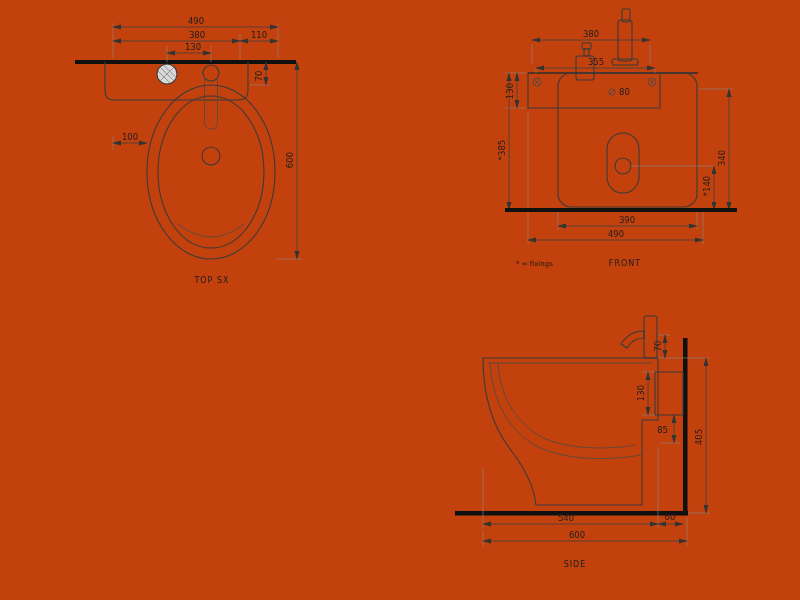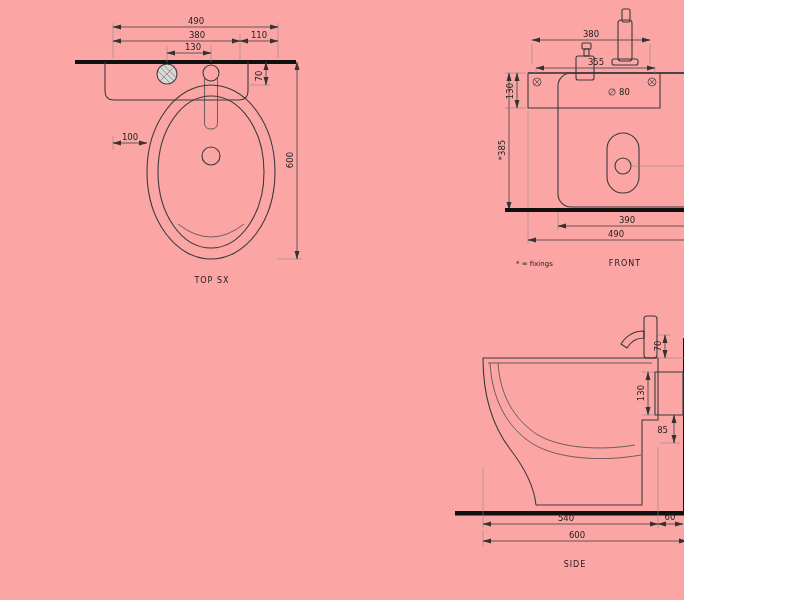--- a/index.html
+++ b/index.html
@@ -1,16 +1,16 @@
 <!DOCTYPE html>
 <html><head>
 <meta charset="utf-8">
 <style>
   html,body{margin:0;padding:0;background:#ffffff;}
-  .page{width:684px;height:600px;background:#fca5a5;position:relative;overflow:hidden;
+  .page{width:800px;height:600px;background:#c2410c;position:relative;overflow:hidden;
         font-family:"DejaVu Sans",sans-serif;}
   svg{display:block;}
   .draw{stroke:#3b3b3b;stroke-width:1.1;fill:none;stroke-linecap:round;stroke-linejoin:round;}
   .draw2{stroke:#2e2e2e;stroke-width:1.6;fill:none;}
   .thin{stroke:#4a4a4a;stroke-width:0.8;fill:none;}
   .thick{stroke:#101010;stroke-width:4;fill:none;}
   .solid{fill:#101010;stroke:none;}
   .shaded{fill:#d8d8d8;}
   .hatch{stroke:#777;stroke-width:0.7;}
   .ext{stroke:#8a8a8a;stroke-width:0.6;fill:none;}

